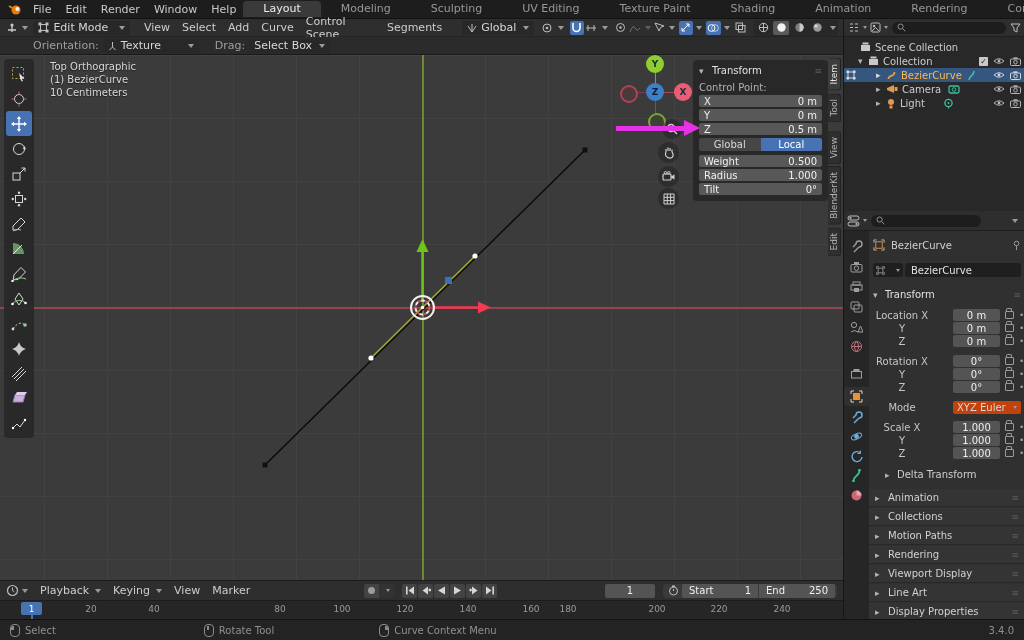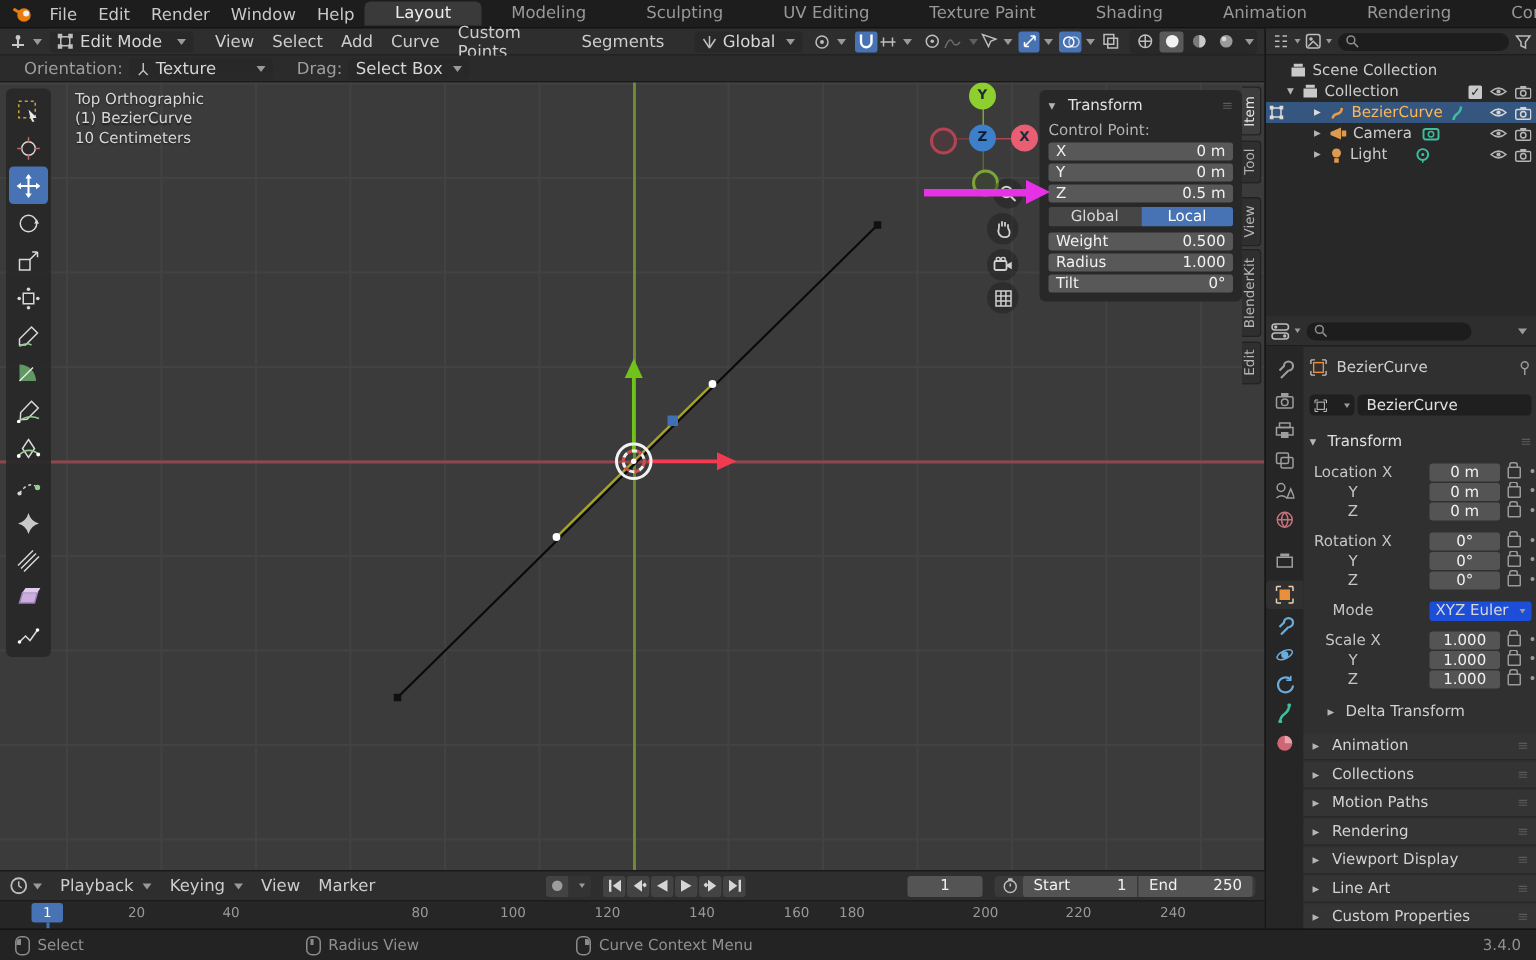--- a/index.html
+++ b/index.html
@@ -70,21 +70,21 @@
   
   #props{position:absolute;left:0;top:192px;width:181px;height:408px;background:#303030}
   #props-header{position:absolute;left:0;top:0;width:181px;height:20px;background:#2e2e2e;display:flex;align-items:center;padding:0 3px;box-sizing:border-box;border-bottom:1px solid #1e1e1e}
   #tabcol{position:absolute;left:0;top:20px;width:25px;height:388px;background:#262626}
   .ptab{position:absolute;left:0;width:25px;height:19px;display:flex;align-items:center;justify-content:center}
   .ptab.active{background:#303030;border-radius:3px 0 0 3px}
   #pcontent{position:absolute;left:25px;top:20px;width:156px;height:388px}
   .prow{display:flex;align-items:center}
   .plabel{width:66px;text-align:center;padding-right:18px;color:#c5c5c5;font-size:10px}
   .pslider{width:47px;height:12px;background:#545454;border-radius:2px;display:flex;align-items:center;justify-content:center;color:#f0f0f0;font-size:10px}
-  .pdrop{width:60px;height:13px;background:#1d4ed8;border-radius:2px;display:flex;align-items:center;justify-content:space-between;padding:0 4px;color:#d8d8d8;font-size:10px}
+  .pdrop{width:60px;height:13px;background:#c2410c;border-radius:2px;display:flex;align-items:center;justify-content:space-between;padding:0 4px;color:#d8d8d8;font-size:10px}
   .lock{width:7px;height:6px;border:1px solid #9a9a9a;border-radius:1px;position:relative;margin-left:5px}
   .lock::after{content:"";position:absolute;left:0px;top:-4px;width:4px;height:3px;border:1px solid #9a9a9a;border-bottom:none;border-radius:2px 2px 0 0}
   .adot{color:#9a9a9a;font-size:9px;margin-left:5px}
   .psec{position:absolute;left:0;width:156px;height:18px;background:#343434;border-bottom:1px solid #282828;display:flex;align-items:center;padding:0 6px;box-sizing:border-box;color:#d2d2d2;font-size:10px;justify-content:space-between}
   .darkfield{background:#1f1f1f;border-radius:3px;height:14px;display:flex;align-items:center;padding:0 6px;color:#e2e2e2}
   
   #timeline-header{position:absolute;left:0;top:580px;width:843px;height:20px;background:#2e2e2e;display:flex;align-items:center;padding:0 6px;box-sizing:border-box;border-top:1px solid #1a1a1a}
   #ruler{position:absolute;left:0;top:600px;width:843px;height:19px;background:#262626;border-top:1px solid #1c1c1c}
   .rtick{position:absolute;top:3px;transform:translateX(-50%);color:#9a9a9a;font-size:9px}
   .tbtn{width:15px;height:14px;display:flex;align-items:center;justify-content:center;background:#434343;border-radius:2px}
@@ -151,21 +151,21 @@
           <rect x="7.5" y="7.5" width="3" height="3" fill="#bdbdbd"></rect>
         </svg>
       <span>Edit Mode</span>
     </span>
     <span class="chev"></span>
   </div>
   <span class="hmenu" style="margin-left:8px">View</span>
   <span class="hmenu">Select</span>
   <span class="hmenu">Add</span>
   <span class="hmenu">Curve</span>
-  <span class="hmenu">Custom Points</span>
+  <span class="hmenu">Control Scene</span>
   <span class="hmenu">Segments</span>
   <div class="dwidget" style="margin-left:14px">
     <svg width="10" height="10" viewBox="0 0 10 10">
         <path d="M5 1 L5 9 M5 9 L1 3 M5 9 L9 3" stroke="#bdbdbd" fill="none"></path>
       </svg>
     <span>Global</span>
     <span class="chev"></span>
   </div>
   <span class="iconbtn" style="margin-left:6px">
     <svg width="12" height="12" viewBox="0 0 12 12">
@@ -245,21 +245,21 @@
       <svg width="11" height="11" viewBox="0 0 11 11">
           <circle cx="5.5" cy="5.5" r="4.2" fill="#9a9a9a"></circle>
           <circle cx="4" cy="4" r="1.6" fill="#d8d8d8"></circle>
         </svg>
     </span>
     <span class="chev"></span>
   </span>
 </div>
 
 <div id="vp-tools">
-  <span class="lbl" style="margin-left:8px">Orientation:</span>
+  <span class="lbl" style="margin-left:25px">Orientation:</span>
   <div class="dwidget" style="width:86px;justify-content:space-between">
     <span class="flex" style="gap:4px">
       <svg width="9" height="10" viewBox="0 0 9 10">
           <path d="M4.5 1 V6 M4.5 6 L1.5 9 M4.5 6 L7.5 9" stroke="#bdbdbd" fill="none"></path>
         </svg>
       <span>Texture</span>
     </span>
     <span class="chev"></span>
   </div>
   <span class="lbl" style="margin-left:16px">Drag:</span>
@@ -874,21 +874,21 @@
       <div class="psec" style="top:353px">
           <span class="flex" style="gap:3px">
             <span class="tri">▸</span>
             <span>Line Art</span>
           </span>
           <span class="grip">≡</span>
         </div>
       <div class="psec" style="top:372px">
           <span class="flex" style="gap:3px">
             <span class="tri">▸</span>
-            <span>Custom Properties</span>
+            <span>Display Properties</span>
           </span>
           <span class="grip">≡</span>
         </div>
     </div>
   </div>
 </div>
 
 <div id="timeline-header">
   <svg width="13" height="13" viewBox="0 0 13 13">
       <circle cx="6.5" cy="6.5" r="5" fill="none" stroke="#bdbdbd" stroke-width="1.2"></circle>
@@ -988,19 +988,19 @@
 </div>
 
 <div id="statusbar">
   <span class="mouse m-left">
       <i></i>
     </span>
   <span>Select</span>
   <span class="mouse m-mid" style="margin-left:148px">
       <i></i>
     </span>
-  <span>Radius View</span>
+  <span>Rotate Tool</span>
   <span class="mouse m-right" style="margin-left:105px">
       <i></i>
     </span>
   <span>Curve Context Menu</span>
   <span style="margin-left:auto">3.4.0</span>
 </div>
 
 </body></html>

